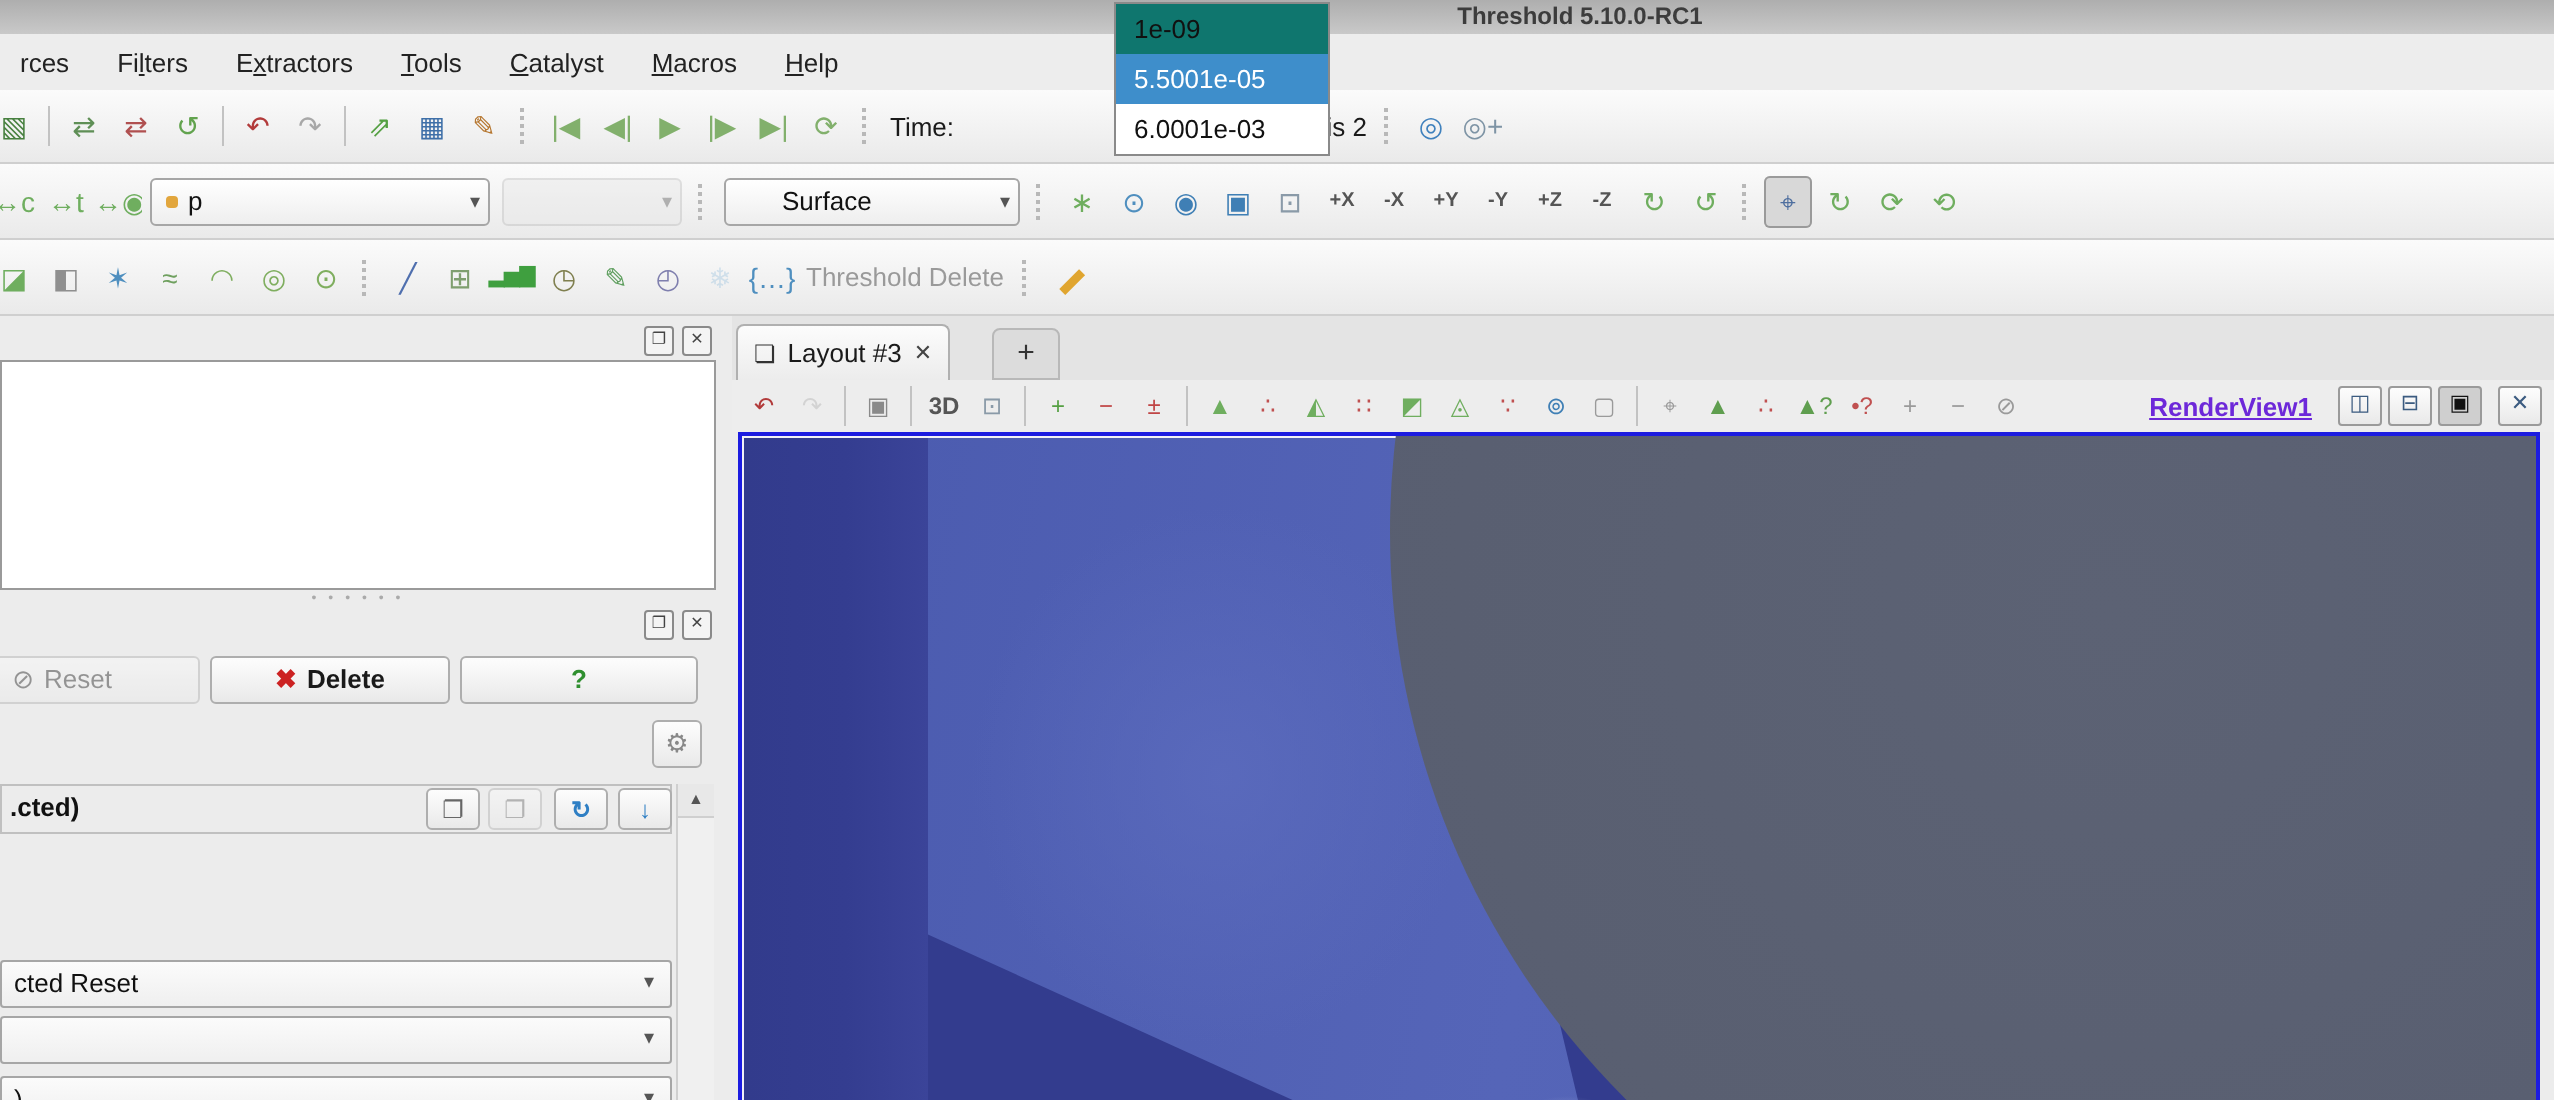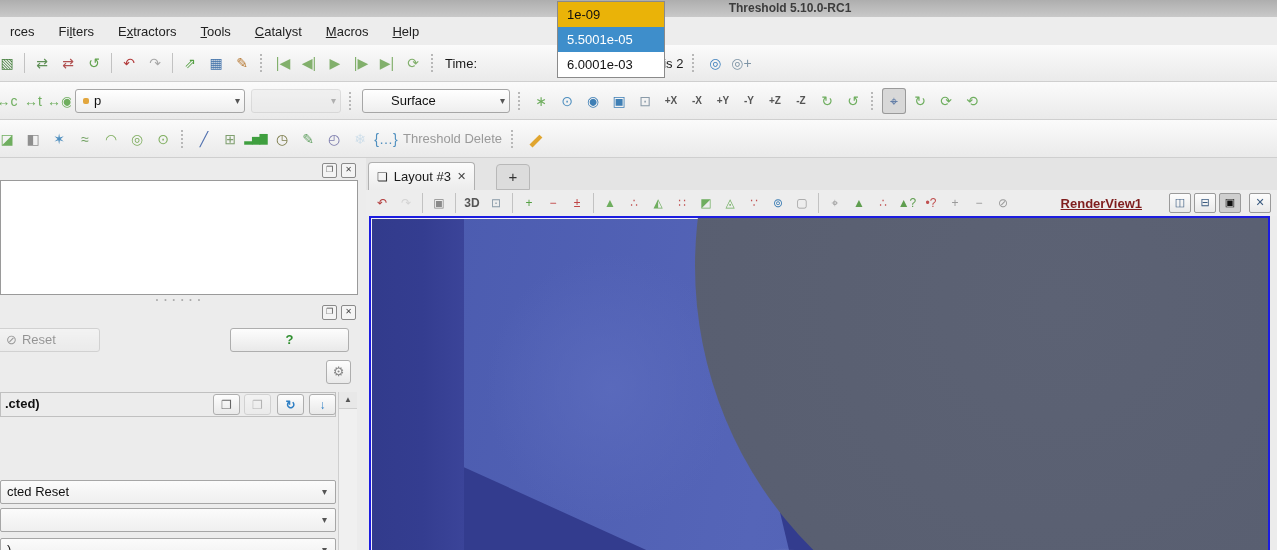--- a/index.html
+++ b/index.html
@@ -42,21 +42,21 @@
   .combo-text{flex:1;text-align:left;font-size:13px;color:#111;white-space:nowrap;overflow:hidden;}
   .combo-arrow{color:#555;font-size:10px;margin-left:6px;flex:none;}
   .tb-spin{display:inline-flex;align-items:stretch;height:24px;background:#fff;border:1px solid #a6a6a6;
            border-radius:2px;margin:0 3px;flex:none;}
   .spin-val{width:16px;text-align:center;line-height:22px;font-size:13px;}
   .spin-arrows{display:flex;flex-direction:column;justify-content:center;border-left:1px solid #c9c9c9;
            background:#f2f2f2;width:13px;font-size:6px;color:#555;text-align:center;line-height:6px;}
   
   #time-popup{position:absolute;left:557px;top:1px;width:106px;border:1px solid #8a8a8a;
               background:#f2f2f2;z-index:60;}
-  .popup-row{height:25px;line-height:25px;padding-left:9px;font-size:13px;color:#111;background:#eab308;}
+  .popup-row{height:25px;line-height:25px;padding-left:9px;font-size:13px;color:#111;background:#0f766e;}
   .popup-row.sel{background:#3e8ecb;color:#fff;}
   .popup-row.edit{background:#ffffff;}
   
   #left-dock{position:absolute;left:0;top:158px;width:366px;bottom:0;background:#ececec;}
   .panel-btns{position:absolute;right:10px;display:flex;gap:4px;}
   .mini-btn{width:13px;height:13px;line-height:12px;text-align:center;font-size:8px;color:#444;
             border:1px solid #8a8a8a;border-radius:2px;background:#f4f4f4;}
   #pipeline-box{position:absolute;left:0;top:22px;width:358px;height:115px;background:#fff;
                 border:1px solid #9a9a9a;box-sizing:border-box;}
   #dock-splitter{position:absolute;left:0;top:139px;width:358px;height:5px;text-align:center;
@@ -91,21 +91,21 @@
            align-items:center;padding:0 8px;gap:6px;box-sizing:border-box;}
   #tab-layout .t-ic{color:#333;font-size:12px;}
   #tab-layout .t-x{font-size:11px;color:#444;}
   #tab-plus{position:absolute;left:130px;top:6px;width:34px;height:26px;background:#dcdcdc;
            border:1px solid #b8b8b8;border-radius:4px 4px 0 0;text-align:center;line-height:24px;
            font-size:15px;color:#333;box-sizing:border-box;}
   #view-toolbar{position:absolute;left:0;top:32px;width:100%;height:26px;background:#ededed;
            display:flex;align-items:center;padding-left:4px;box-sizing:border-box;}
   #view-toolbar .tb-btn{width:22px;height:20px;line-height:20px;font-size:12px;}
   #rv-cluster{position:absolute;right:6px;top:32px;height:26px;display:flex;align-items:center;gap:3px;}
-  #rv-label{font-weight:bold;text-decoration:underline;font-size:13px;color:#7f1d1d;margin-right:24px;}
+  #rv-label{font-weight:bold;text-decoration:underline;font-size:13px;color:#6d28d9;margin-right:10px;}
   .win-btn{width:20px;height:18px;line-height:17px;text-align:center;font-size:11px;color:#3b5b80;
            border:1px solid #9a9a9a;border-radius:2px;background:linear-gradient(#fdfdfd,#e9e9e9);}
   .win-btn.pressed{background:#cfcfcf;color:#111;}
   #rv-close{margin-left:5px;}
   
   #viewport{position:absolute;left:3px;top:58px;width:901px;height:400px;border:2px solid #1c1ce0;
            box-sizing:border-box;background:#333c8e;overflow:hidden;box-shadow:inset 0 0 0 1px #f2f2f6;}
   .vp-layer{position:absolute;}
   #leftband{left:1px;top:1px;bottom:1px;width:92px;
            background:linear-gradient(90deg,#323b8c 0%,#343d90 55%,#3b4499 100%);}
@@ -242,20 +242,23 @@
   <div id="pipeline-box"></div>
   <div id="dock-splitter">• • • • • •</div>
   <div class="panel-btns" style="top:147px;">
     <span class="mini-btn">❐</span>
     <span class="mini-btn">✕</span>
   </div>
 
   <div class="prop-btn dis" style="left:-38px;top:170px;width:138px;">
     <span class="ic">⊘</span><span>Reset</span>
   </div>
+  <div class="prop-btn" style="left:105px;top:170px;width:120px;font-weight:bold;">
+    <span class="ic" style="color:#c22;">✖</span><span>Delete</span>
+  </div>
   <div class="prop-btn" style="left:230px;top:170px;width:119px;color:#2f8f2f;font-weight:bold;">
     <span>?</span>
   </div>
 
   <div class="prop-btn" id="search-gear">
     <span style="color:#888;">⚙</span>
   </div>
 
   <div id="props-header">
     <span class="src">.cted)</span>

